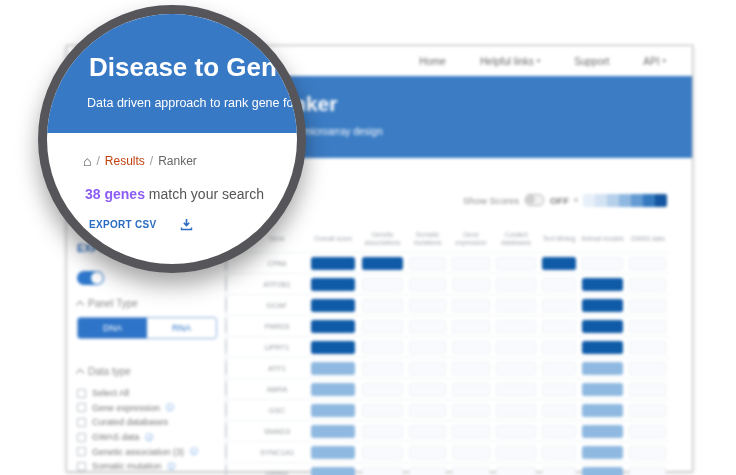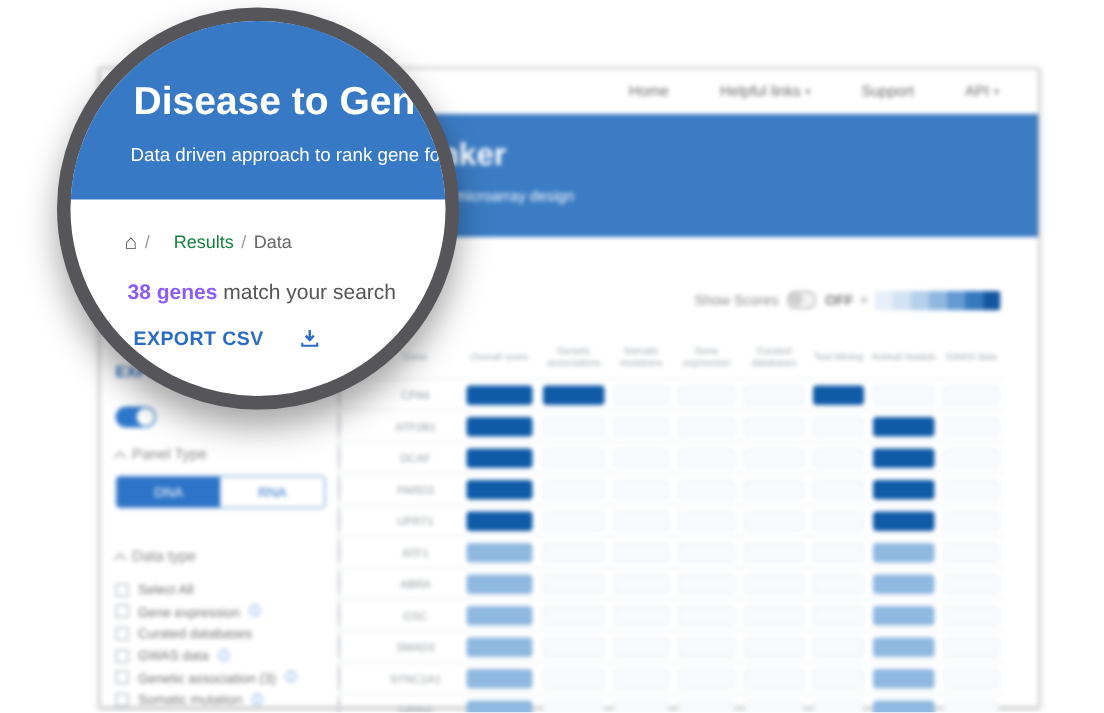--- a/index.html
+++ b/index.html
@@ -64,25 +64,25 @@
 
   
   .magnifier{position:absolute;left:38px;top:5px;width:250px;height:250px;border-radius:50%;
              border:9px solid #56565a;background:#fff;overflow:hidden;z-index:10;
              box-shadow:0 12px 22px rgba(0,0,0,.35);}
   .mag-blue{position:absolute;top:0;left:0;right:0;height:119px;background:#3879c6;}
   .mag-title{position:absolute;left:42px;top:38px;font-size:26px;font-weight:bold;color:#fff;white-space:nowrap;}
   .mag-sub{position:absolute;left:40px;top:82px;font-size:12.5px;color:#fff;white-space:nowrap;}
   .mag-breadcrumb{position:absolute;left:36px;top:140px;font-size:12px;color:#9a9a9a;display:flex;align-items:center;gap:5px;white-space:nowrap;}
   .home-ic{color:#4a4a4a;font-size:14px;line-height:1;}
-  .bc-link{color:#15803d;margin-left:11px;}
+  .bc-link{color:#c2410c;}
   .bc-current{color:#666;}
   .mag-match{position:absolute;left:38px;top:172px;font-size:14px;color:#555;white-space:nowrap;}
   .mag-match b{color:#8b5cf6;}
-  .mag-export{position:absolute;left:42px;top:204px;font-size:13px;font-weight:bold;color:#2a6cc2;
+  .mag-export{position:absolute;left:42px;top:204px;font-size:10px;font-weight:bold;color:#2a6cc2;
               letter-spacing:.3px;display:flex;align-items:center;gap:24px;white-space:nowrap;cursor:pointer;}
 </style>
 </head>
 <body>
 
 <div class="stage">
 
   <div class="app">
 
     <nav class="topnav">
@@ -507,21 +507,21 @@
 
   <div class="magnifier">
     <div class="mag-blue"></div>
     <div class="mag-title">Disease to Gene Ranker</div>
     <div class="mag-sub">Data driven approach to rank gene for optimal microarray design</div>
     <div class="mag-breadcrumb">
       <span class="home-ic">⌂</span>
       <span>/</span>
       <span class="bc-link">Results</span>
       <span>/</span>
-      <span class="bc-current">Data</span>
+      <span class="bc-current">Ranker</span>
     </div>
     <div class="mag-match">
       <b>38 genes</b><span> match your search</span>
     </div>
     <div class="mag-export">
       <span>EXPORT CSV</span>
       <svg width="13" height="13" viewBox="0 0 13 13">
         <path d="M6.5 1 v6 M3.8 4.8 L6.5 7.6 L9.2 4.8" stroke="#2a6cc2" stroke-width="1.6" fill="none"></path>
         <path d="M1.5 9.5 v2 h10 v-2" stroke="#2a6cc2" stroke-width="1.4" fill="none"></path>
       </svg>

